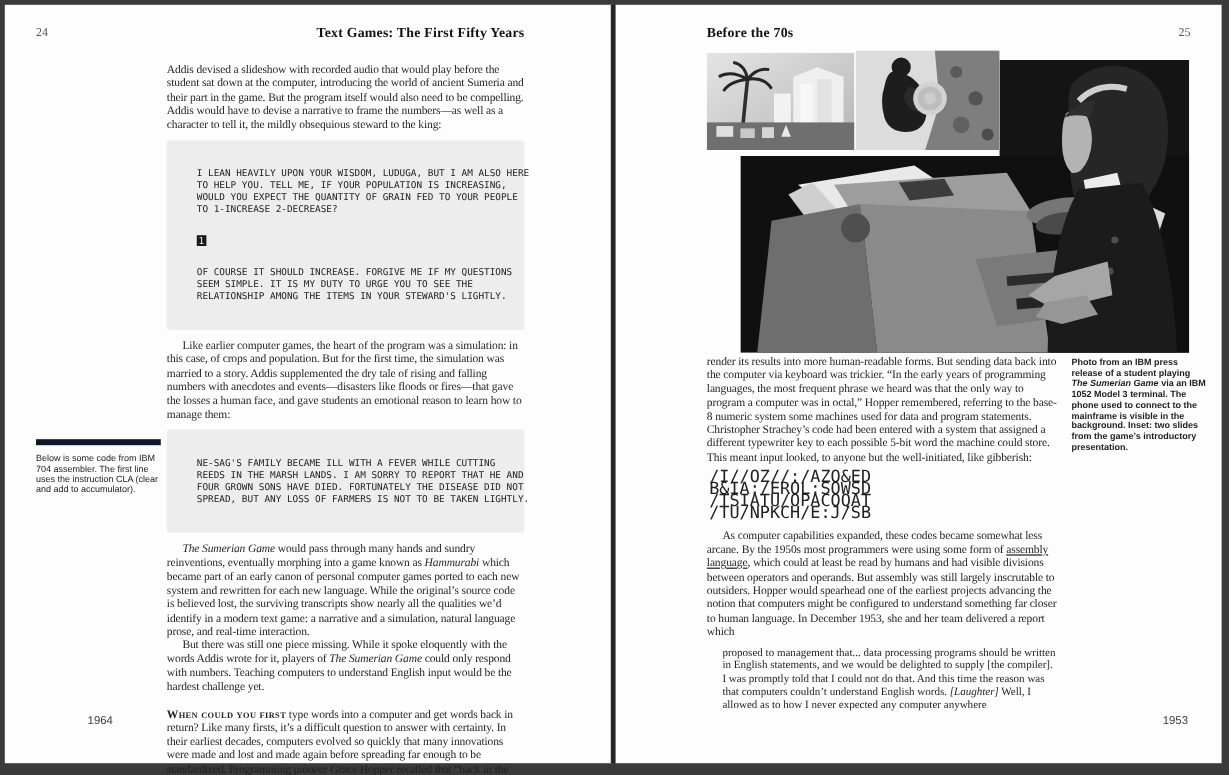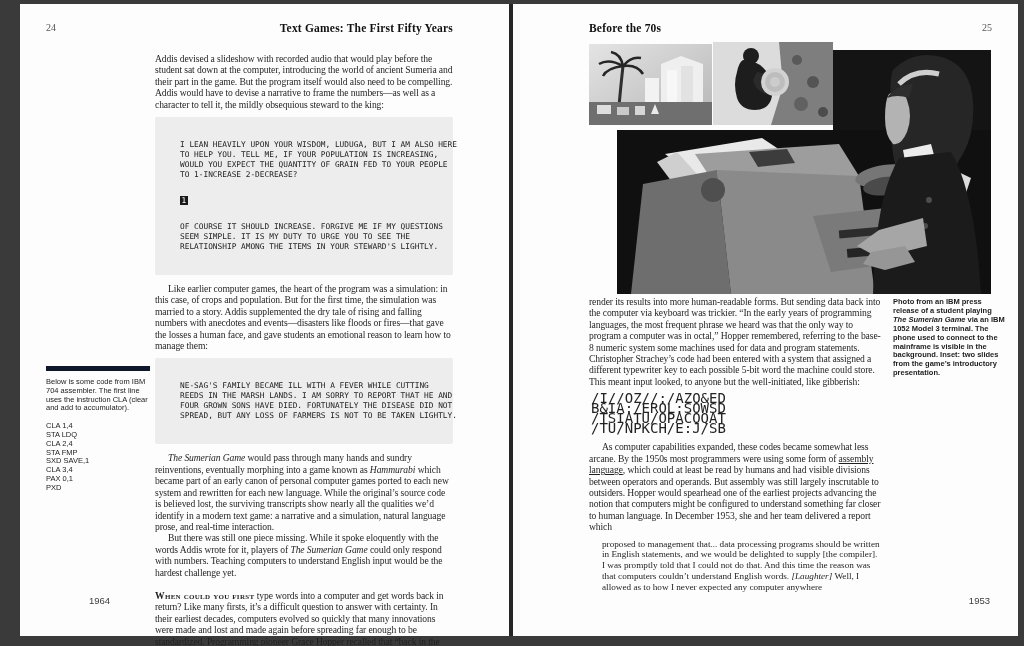--- a/index.html
+++ b/index.html
@@ -4,21 +4,21 @@
 <style>
   html,body{margin:0;padding:0;}
   body{
     width:1024px;height:646px;position:relative;overflow:hidden;
     background:#3a3a3a;
     font-family:"Liberation Serif", serif;
   }
   .page{
     position:absolute;top:4px;height:632px;background:#fdfdfd;
   }
-  .page-left{left:20px;width:506px;}
+  .page-left{left:4px;width:506px;}
   .page-right{left:513px;width:505px;}
   .gutter{position:absolute;top:4px;left:509px;width:4px;height:632px;background:#262626;}
 
   .pagenum{position:absolute;font-size:10px;color:#555;}
   .running-head{position:absolute;font-size:11.5px;font-weight:bold;color:#111;letter-spacing:.2px;}
 
   
   .head-left{left:135px;top:18px;width:298px;text-align:right;}
   .num-left{left:26px;top:18px;}
   .main-col-left{position:absolute;left:135px;top:49px;width:298px;}
@@ -125,28 +125,20 @@
 SPREAD, BUT ANY LOSS OF FARMERS IS NOT TO BE TAKEN LIGHTLY.</div>
     </div>
 
     <p class="bodytext indent"><span class="seg-i">The Sumerian Game</span><span> would pass through many hands and sundry reinventions, eventually morphing into a game known as </span><span class="seg-i">Hammurabi</span><span> which became part of an early canon of personal computer games ported to each new system and rewritten for each new language. While the original’s source code is believed lost, the surviving transcripts show nearly all the qualities we’d identify in a modern text game: a narrative and a simulation, natural language prose, and real-time interaction.</span></p>
     <p class="bodytext indent"><span>But there was still one piece missing. While it spoke eloquently with the words Addis wrote for it, players of </span><span class="seg-i">The Sumerian Game</span><span> could only respond with numbers. Teaching computers to understand English input would be the hardest challenge yet.</span></p>
     <p class="bodytext section-gap"><span class="seg-sc">When could you first</span><span> type words into a computer and get words back in return? Like many firsts, it’s a difficult question to answer with certainty. In their earliest decades, computers evolved so quickly that many innovations were made and lost and made again before spreading far enough to be standardized. Programming pioneer Grace Hopper recalled that “back in the early days [of the 1950s] there was a gadget called a Unityper” which would let you type programs directly onto magnetic tape: “Of course, it disappeared and we had to reinvent that wheel some years later.”</span><span class="seg-sup">15</span></p>
   </div>
 
   <div class="margin-note">
     <div>Below is some code from IBM 704 assembler. The first line uses the instruction CLA (clear and add to accumulator).</div>
-    <div class="note-code">CLA 1,4
-STA LDQ
-CLA 2,4
-STA FMP
-SXD SAVE,1
-CLA 3,4
-PAX 0,1
-PXD</div>
   </div>
 
   <div class="timeline-year year-left">1964</div>
 </div>
 
 <div class="gutter"></div>
 
 <div class="page page-right">
   <div class="running-head head-right">Before the 70s</div>
   <div class="pagenum num-right">25</div>

